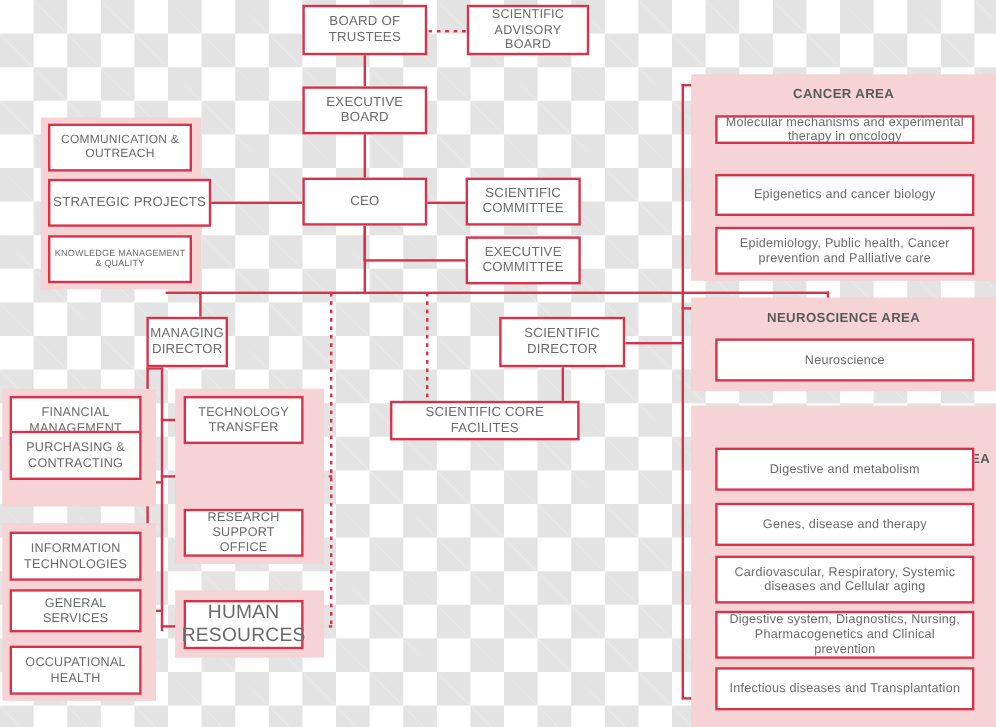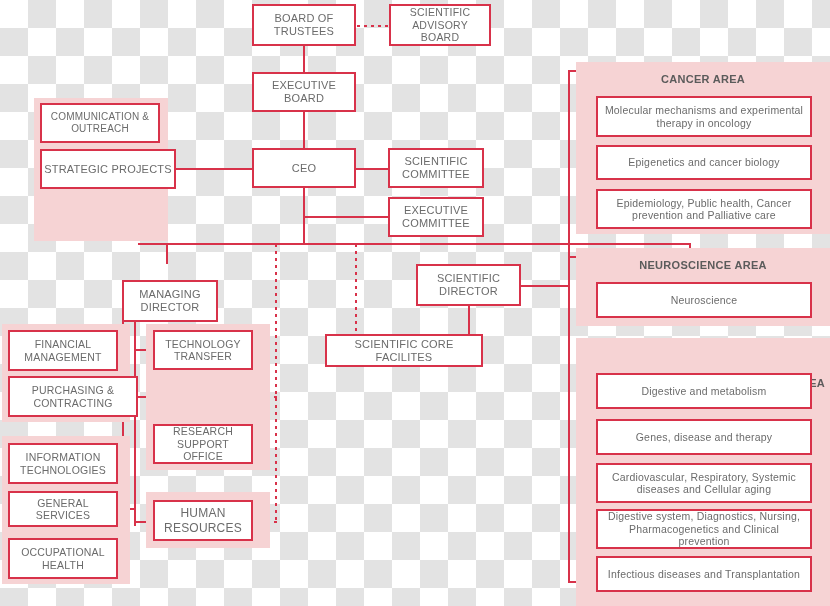--- a/index.html
+++ b/index.html
@@ -151,47 +151,48 @@
   <div class="box up" style="left:252px;top:148px;width:104px;height:40px;font-size:11px;">CEO</div>
 
   <div class="box up" style="left:388px;top:148px;width:96px;height:40px;font-size:11px;">SCIENTIFIC COMMITTEE</div>
 
   <div class="box up" style="left:388px;top:197px;width:96px;height:40px;font-size:11px;">EXECUTIVE COMMITTEE</div>
 
   <div class="box up" style="left:40px;top:103px;width:120px;height:40px;font-size:10px;padding:0 3px;">COMMUNICATION &amp; OUTREACH</div>
 
   <div class="box up" style="left:40px;top:149px;width:136px;height:40px;font-size:11px;">STRATEGIC PROJECTS</div>
 
-
-  <div class="box up" style="left:122px;top:264px;width:96px;height:42px;font-size:11px;margin-top:16px;">MANAGING DIRECTOR</div>
+  <div class="box up" style="left:40px;top:196px;width:120px;height:40px;font-size:7.5px;padding:0 3px;">KNOWLEDGE MANAGEMENT &amp; QUALITY</div>
+
+  <div class="box up" style="left:122px;top:264px;width:68px;height:42px;font-size:11px;">MANAGING DIRECTOR</div>
 
   <div class="box up" style="left:416px;top:264px;width:105px;height:42px;font-size:11px;">SCIENTIFIC DIRECTOR</div>
 
   <div class="box up" style="left:325px;top:334px;width:158px;height:33px;font-size:11px;">SCIENTIFIC CORE FACILITES</div>
 
   <div class="box up" style="left:8px;top:330px;width:110px;height:41px;font-size:10.5px;padding:0 3px;">FINANCIAL MANAGEMENT</div>
 
-  <div class="box up" style="left:8px;top:376px;width:130px;height:41px;font-size:10.5px;padding:0 3px;">PURCHASING &amp; CONTRACTING</div>
+  <div class="box up" style="left:8px;top:359px;width:110px;height:41px;font-size:10.5px;padding:0 3px;">PURCHASING &amp; CONTRACTING</div>
 
   <div class="box up" style="left:8px;top:443px;width:110px;height:41px;font-size:10.5px;padding:0 3px;">INFORMATION TECHNOLOGIES</div>
 
   <div class="box up" style="left:8px;top:491px;width:110px;height:24px;font-size:10.5px;padding:16px 3px;">GENERAL SERVICES</div>
 
   <div class="box up" style="left:8px;top:538px;width:110px;height:41px;font-size:10.5px;padding:0 3px;">OCCUPATIONAL HEALTH</div>
 
   <div class="box up" style="left:153px;top:330px;width:100px;height:40px;font-size:10.5px;padding:0 3px;">TECHNOLOGY TRANSFER</div>
 
 
   <div class="box up" style="left:153px;top:424px;width:100px;height:40px;font-size:10.5px;padding:0 3px;">RESEARCH SUPPORT OFFICE</div>
 
-  <div class="box up" style="left:153px;top:500px;width:100px;height:41px;font-size:12px;padding:0 3px;">HUMAN RESOURCES</div>
+  <div class="box up" style="left:153px;top:500px;width:100px;height:41px;font-size:16px;padding:0 3px;">HUMAN RESOURCES</div>
 
   <div class="grp-title" style="left:576px;top:68px;width:254px;height:22px;font-size:11px;">CANCER AREA</div>
 
-  <div class="box" style="left:596px;top:96px;width:216px;height:41px;font-size:10.5px;padding:0 5px;">Molecular mechanisms and experimental therapy in oncology</div>
+  <div class="box" style="left:596px;top:96px;width:216px;height:24px;font-size:10.5px;padding:0 5px;">Molecular mechanisms and experimental therapy in oncology</div>
 
   <div class="box" style="left:596px;top:189px;width:216px;height:40px;font-size:10.5px;padding:0 5px;">Epidemiology, Public health, Cancer prevention and Palliative care</div>
 
   <div class="box" style="left:596px;top:145px;width:216px;height:35px;font-size:10.5px;padding:0 5px;">Epigenetics and cancer biology</div>
 
   <div class="grp-title" style="left:576px;top:254px;width:254px;height:22px;font-size:11px;">NEUROSCIENCE AREA</div>
 
   <div class="box" style="left:596px;top:282px;width:216px;height:36px;font-size:10.5px;padding:0 5px;">Neuroscience</div>
 
   <div class="grp-title" style="left:576px;top:344px;width:307px;height:22px;font-size:11px;margin-top:28px;">TRANSLATIONAL MEDICINE AREA</div>

